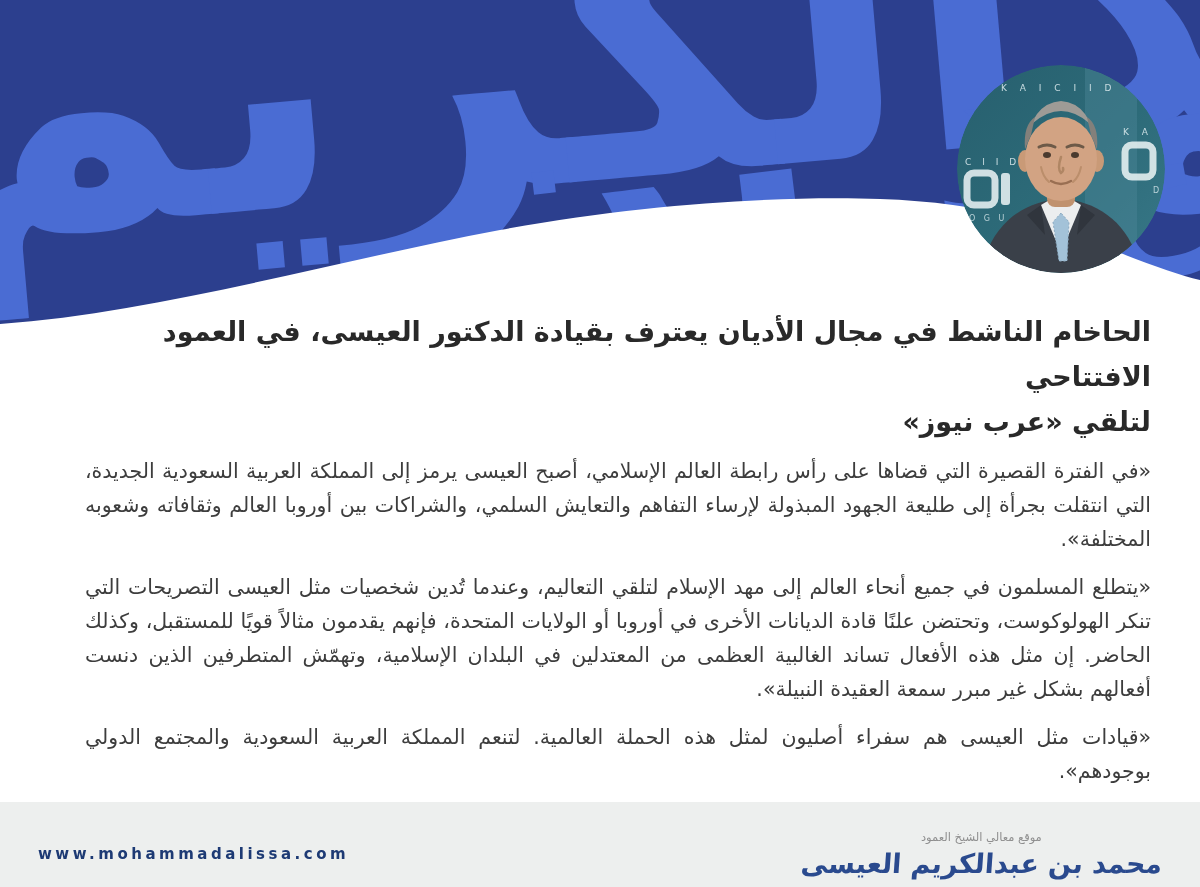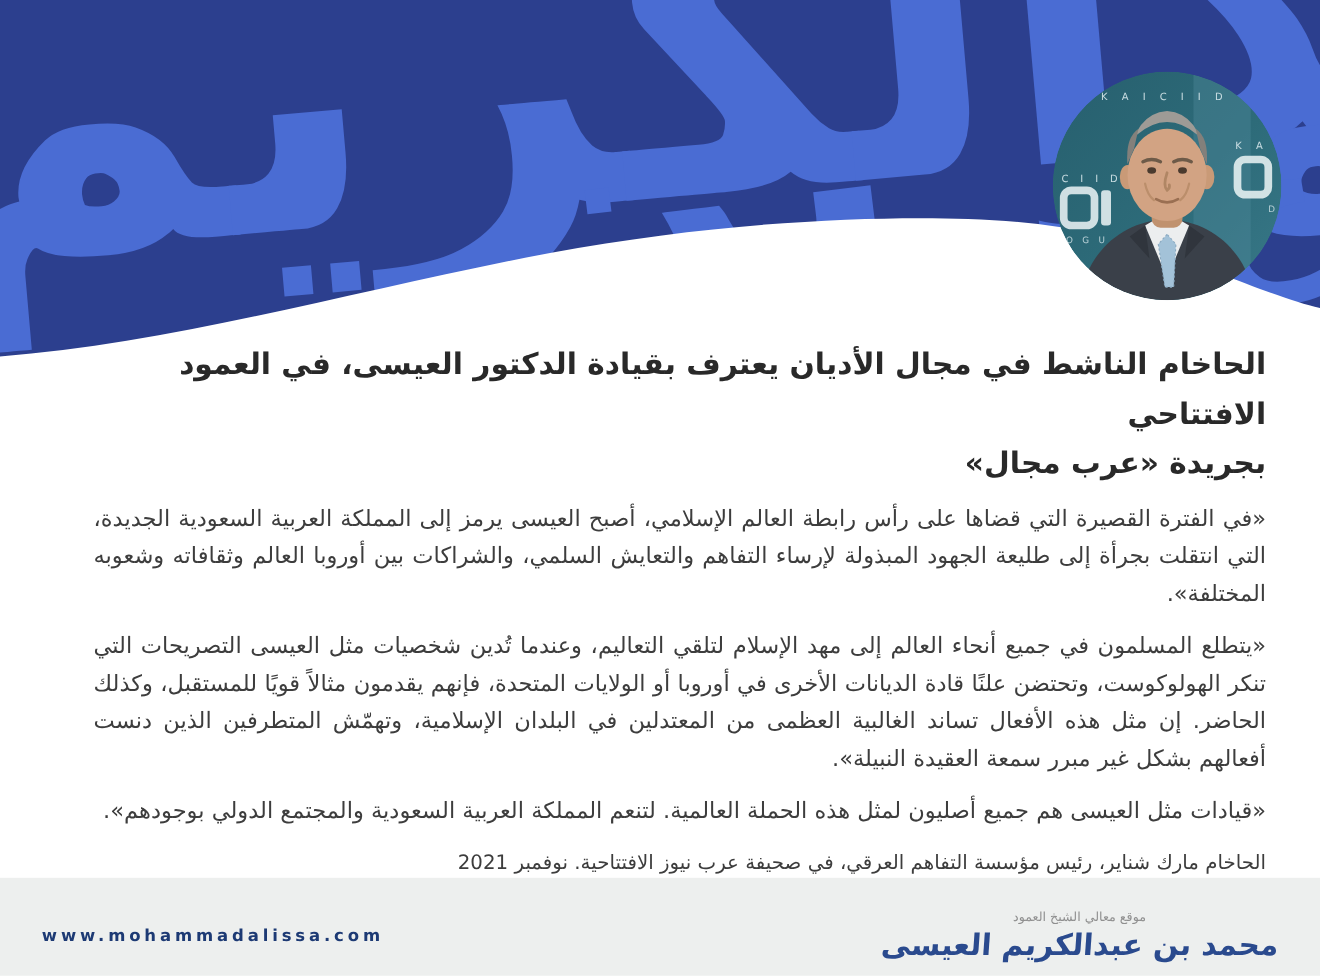--- a/index.html
+++ b/index.html
@@ -188,28 +188,27 @@
           <path d="M124,102 Q122,112 116,117" stroke="#bb8e6b" stroke-width="2" fill="none" stroke-linecap="round"></path>
         </g>
       </g>
     </svg>
   </div>
 </div>
 
 <div class="main">
   <h1 class="headline">
     <span class="hl-line">الحاخام الناشط في مجال الأديان يعترف بقيادة الدكتور العيسى، في العمود الافتتاحي</span>
-    <span class="hl-line">بجريدة «عرب مجال»</span>
+    <span class="hl-line">لتلقي «عرب نيوز»</span>
   </h1>
   <div class="paragraphs">
     <p class="para">«في الفترة القصيرة التي قضاها على رأس رابطة العالم الإسلامي، أصبح العيسى يرمز إلى المملكة العربية السعودية الجديدة، التي انتقلت بجرأة إلى طليعة الجهود المبذولة لإرساء التفاهم والتعايش السلمي، والشراكات بين أوروبا العالم وثقافاته وشعوبه المختلفة».</p>
     <p class="para">«يتطلع المسلمون في جميع أنحاء العالم إلى مهد الإسلام لتلقي التعاليم، وعندما تُدين شخصيات مثل العيسى التصريحات التي تنكر الهولوكوست، وتحتضن علنًا قادة الديانات الأخرى في أوروبا أو الولايات المتحدة، فإنهم يقدمون مثالاً قويًا للمستقبل، وكذلك الحاضر. إن مثل هذه الأفعال تساند الغالبية العظمى من المعتدلين في البلدان الإسلامية، وتهمّش المتطرفين الذين دنست أفعالهم بشكل غير مبرر سمعة العقيدة النبيلة».</p>
-    <p class="para">«قيادات مثل العيسى هم جميع أصليون لمثل هذه الحملة العالمية. لتنعم المملكة العربية السعودية والمجتمع الدولي بوجودهم».</p>
+    <p class="para">«قيادات مثل العيسى هم سفراء أصليون لمثل هذه الحملة العالمية. لتنعم المملكة العربية السعودية والمجتمع الدولي بوجودهم».</p>
   </div>
-  <p class="attribution">الحاخام مارك شناير، رئيس مؤسسة التفاهم العرقي، في صحيفة عرب نيوز الافتتاحية.  نوفمبر 2021</p>
 </div>
 
 <div class="footer">
   <a class="site-url" href="#">www.mohammadalissa.com</a>
   <div class="logo-block">
     <p class="logo-tagline">موقع معالي الشيخ العمود</p>
     <p class="logo-signature">محمد بن عبدالكريم العيسى</p>
   </div>
 </div>
 

